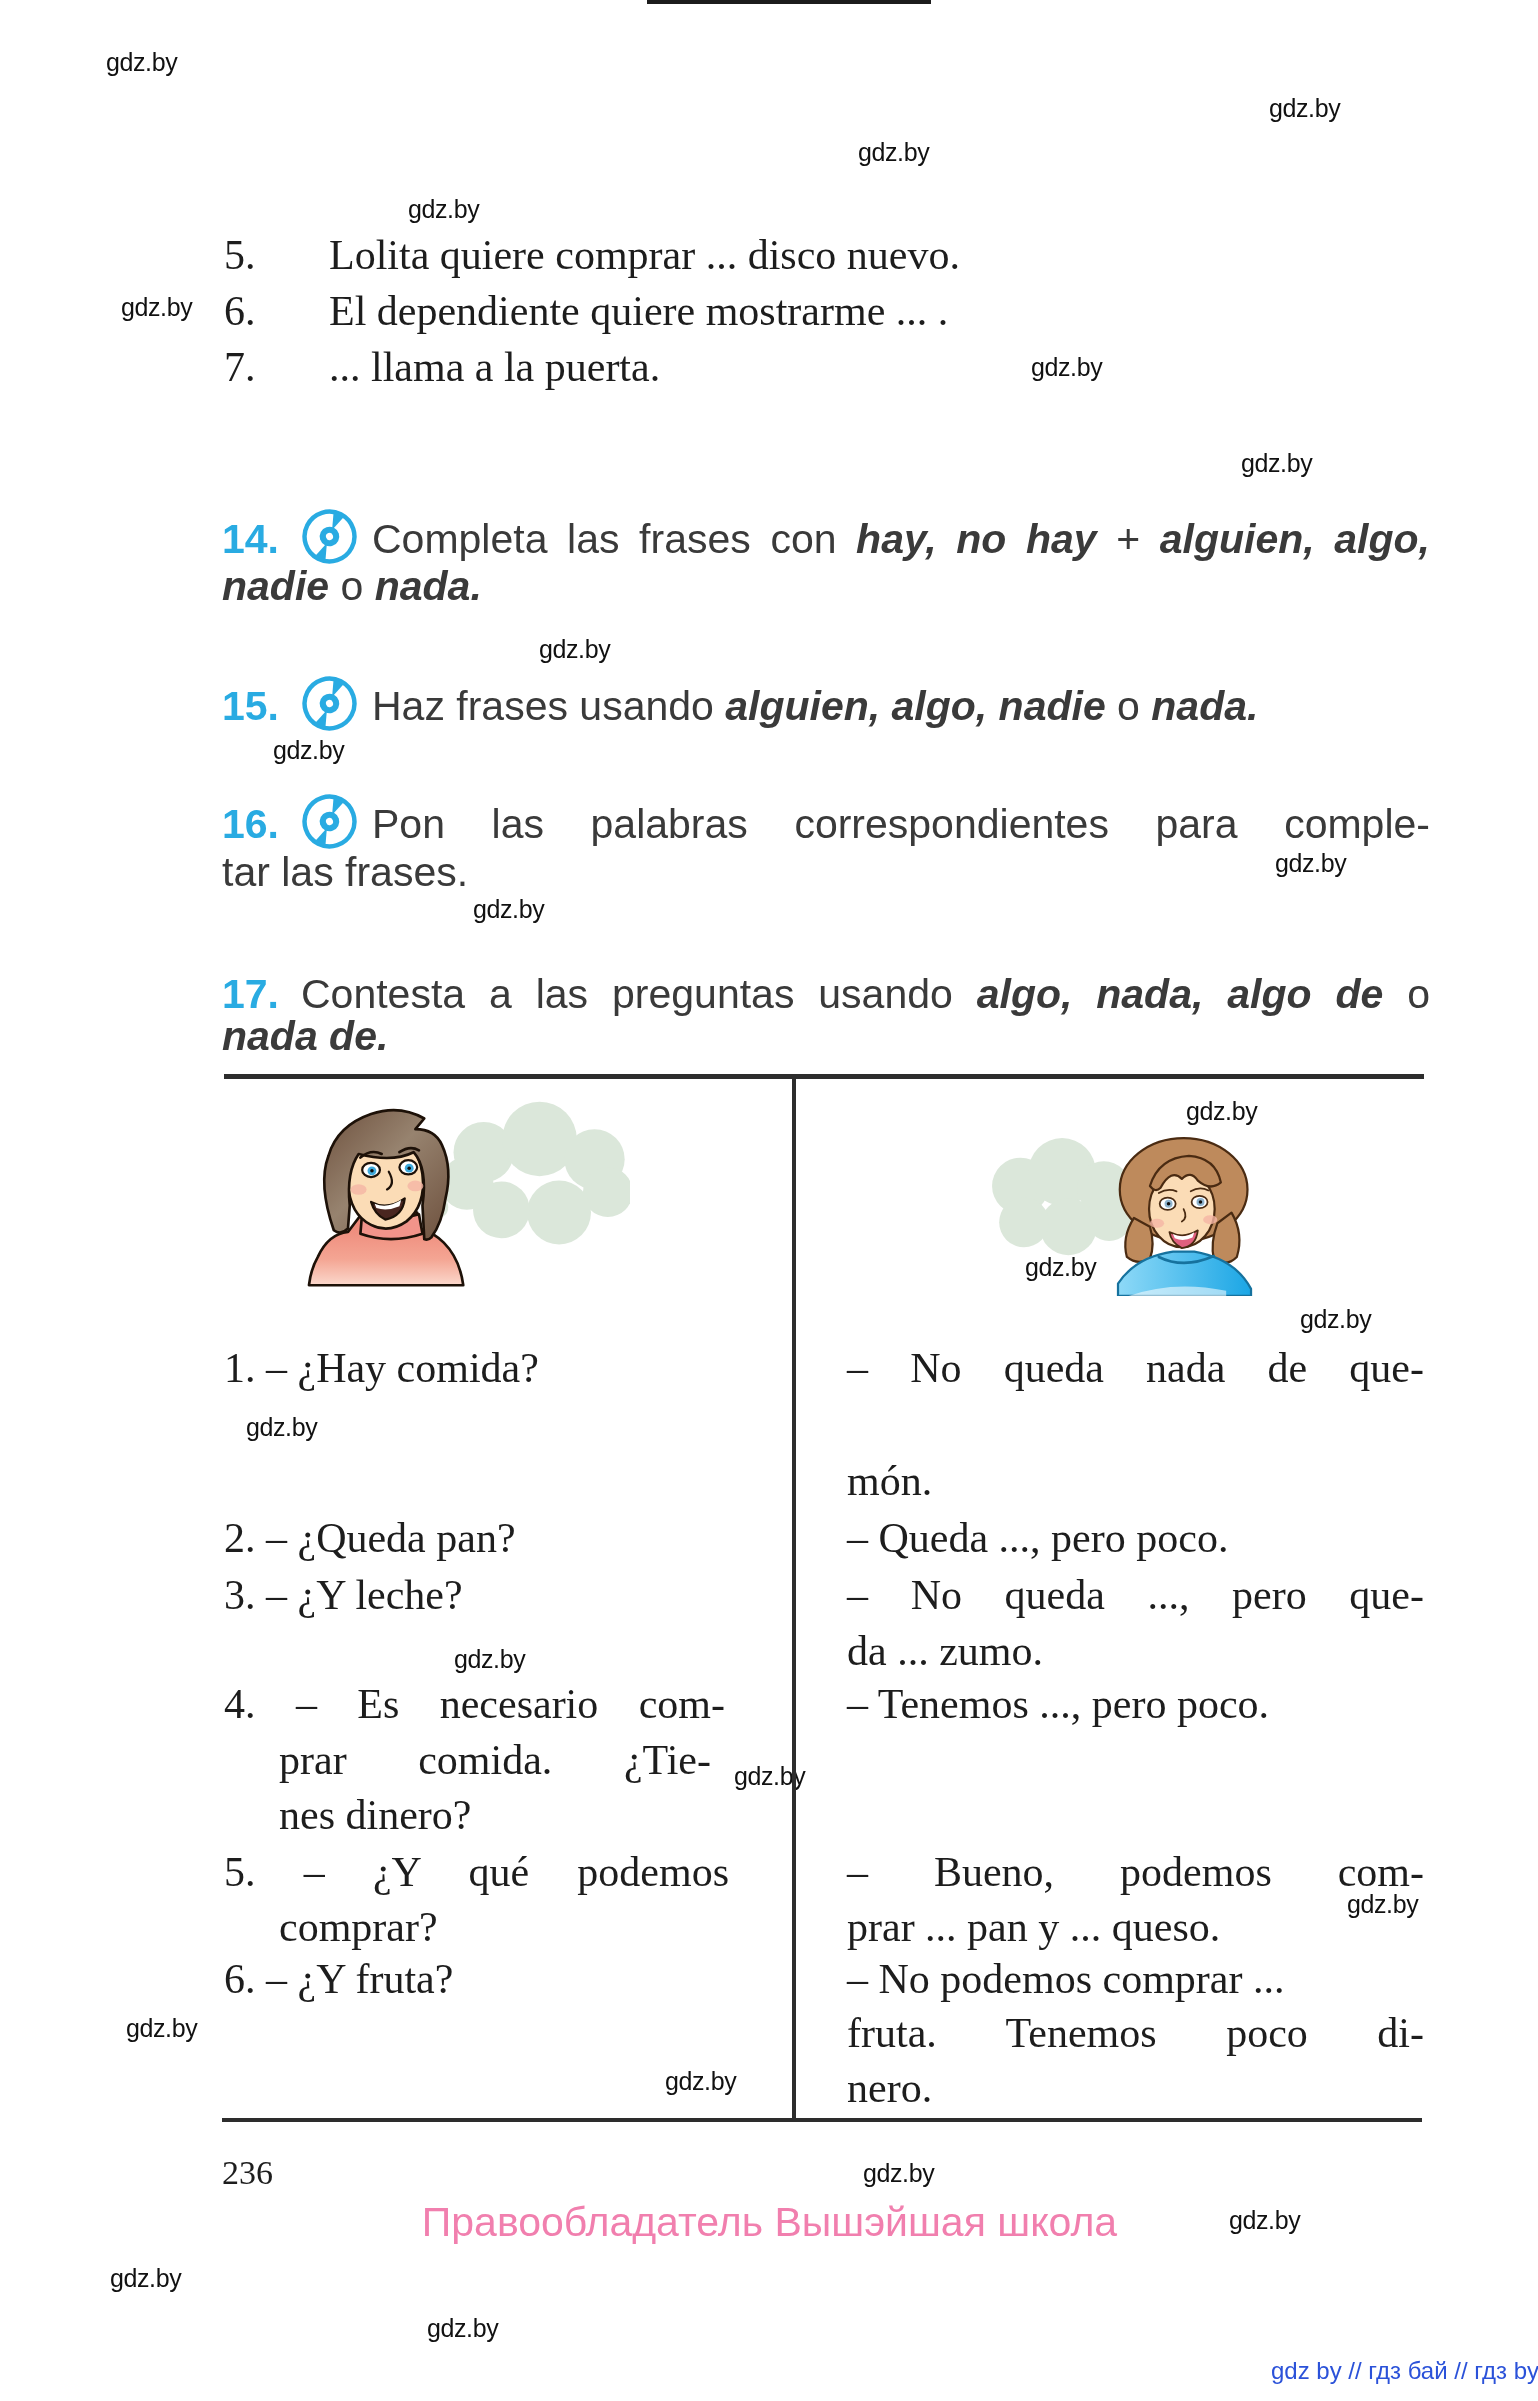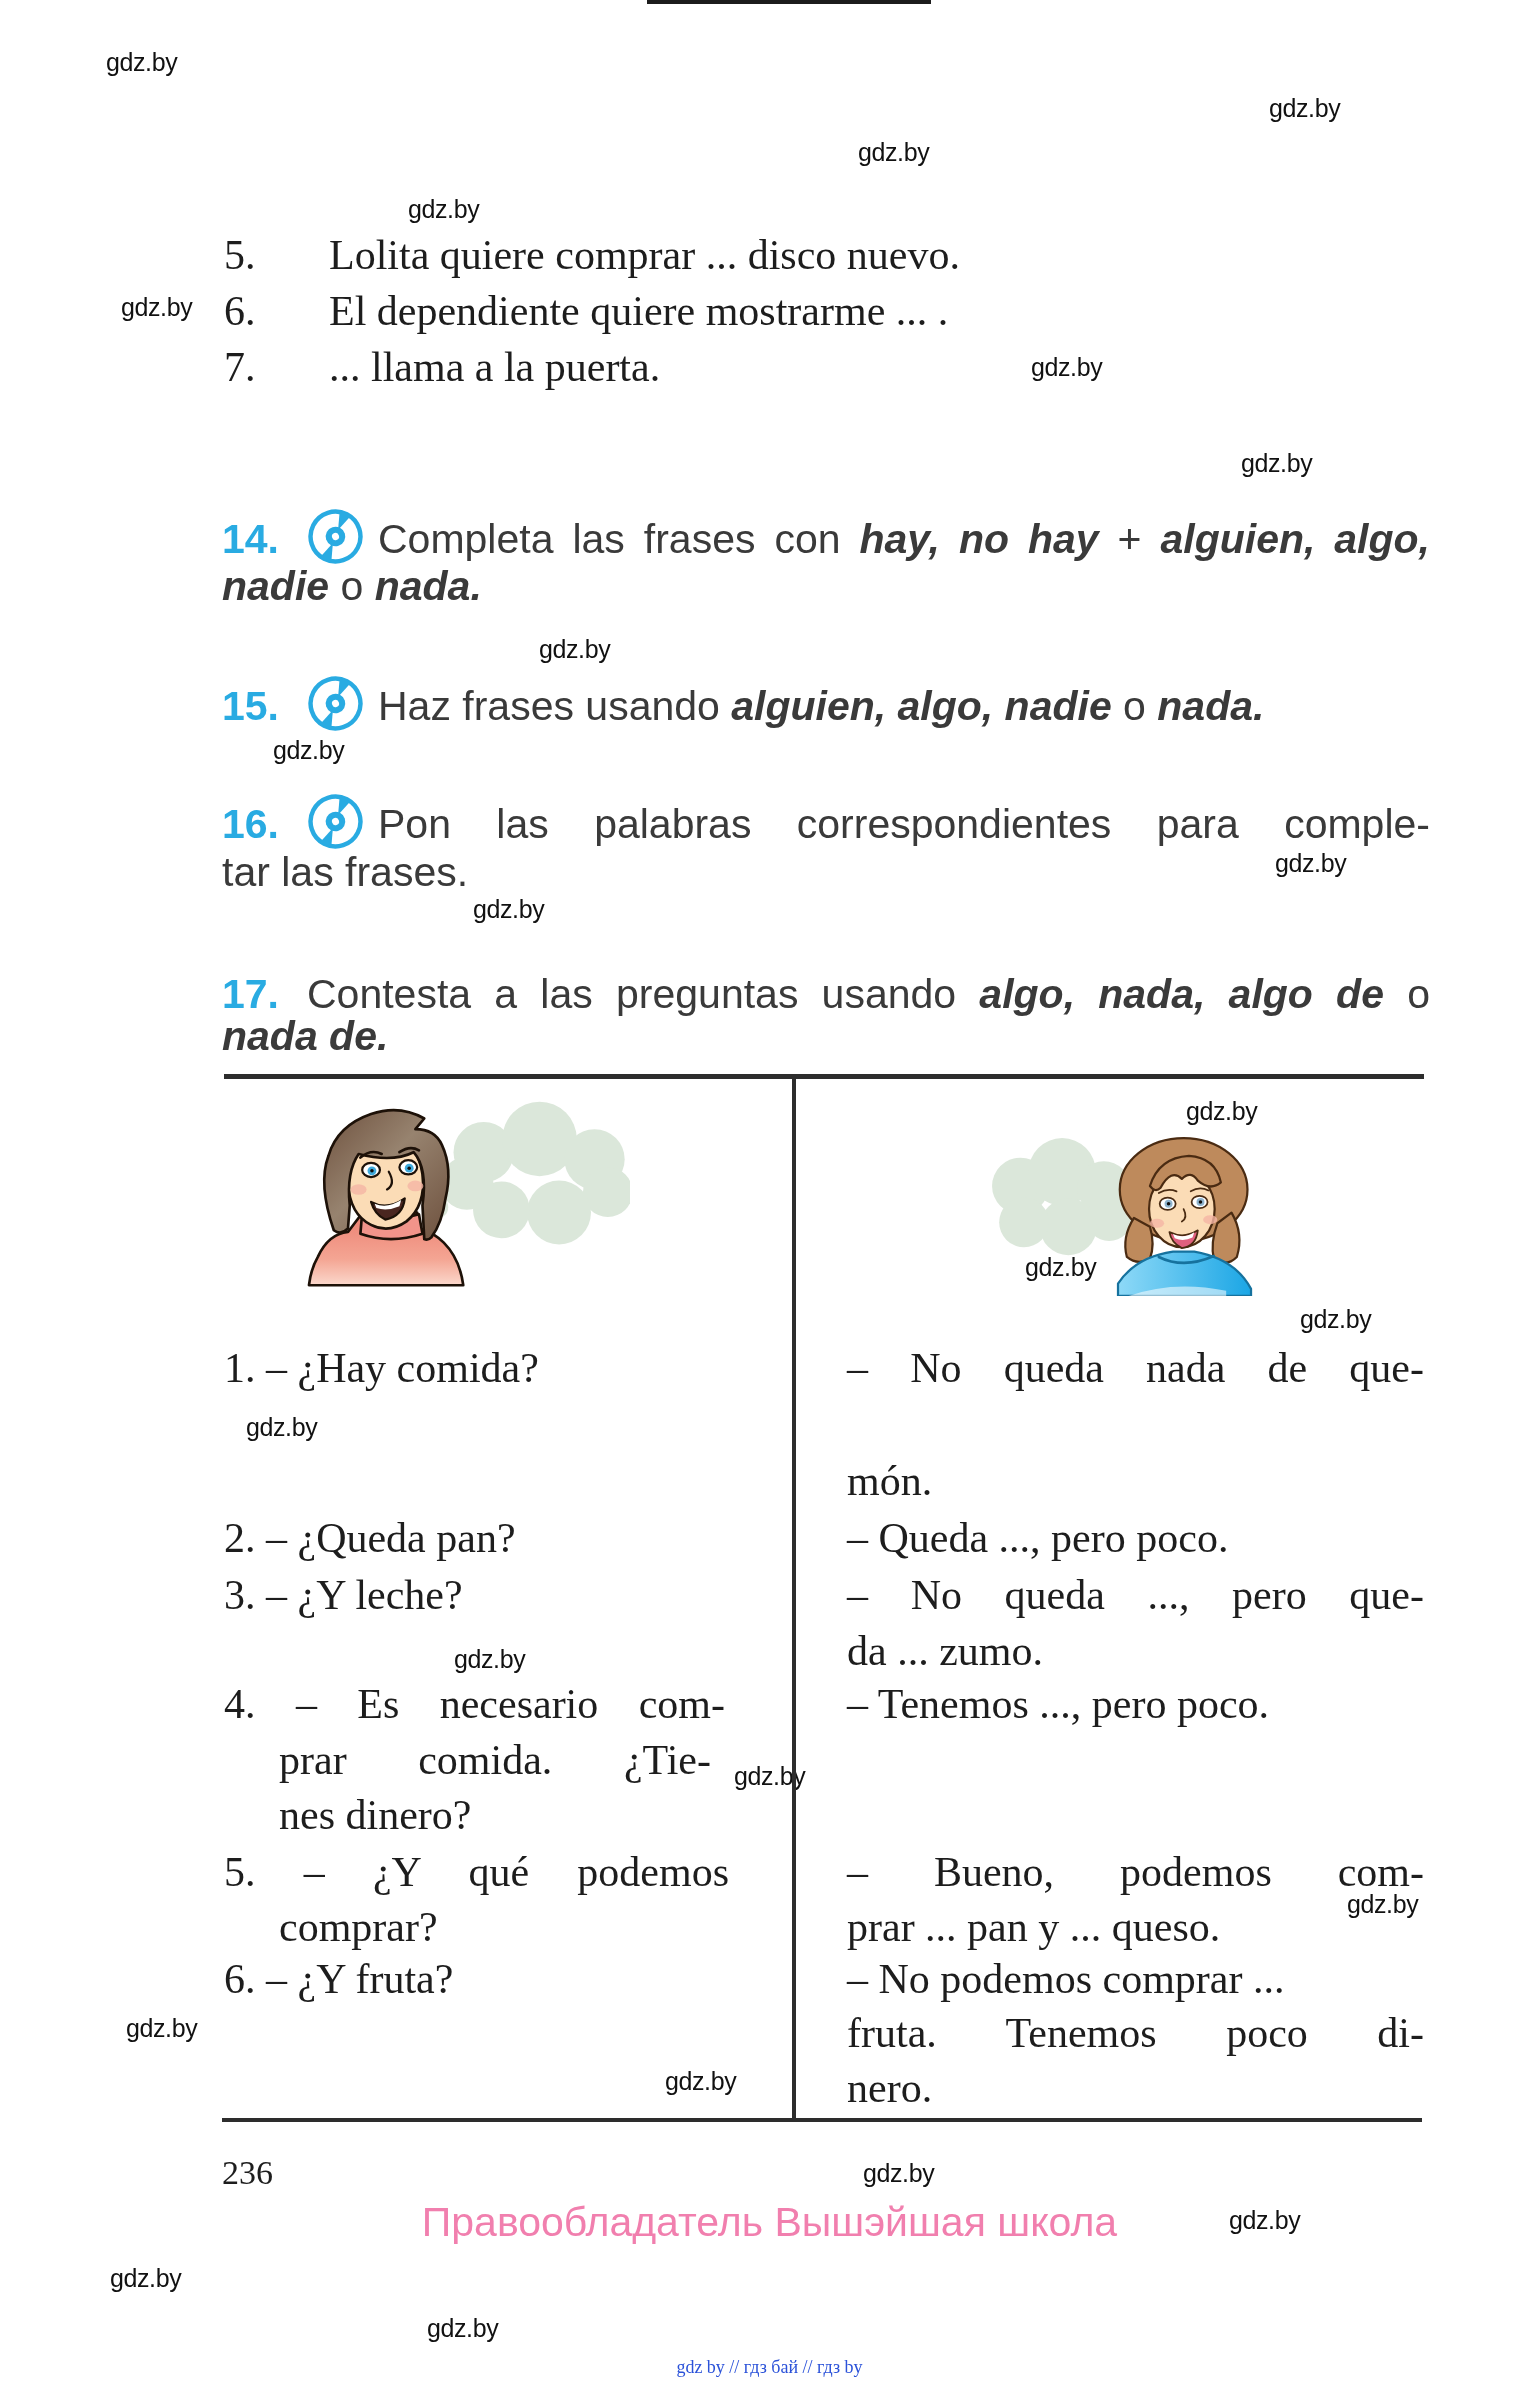--- a/index.html
+++ b/index.html
@@ -9,32 +9,32 @@
   .banner{position:absolute;left:0;right:0;top:7px;text-align:center;
           font-size:26.6px;color:#1FD24C;}
   .wm{position:absolute;font-family:"Liberation Sans",sans-serif;font-size:25px;
       color:#111;letter-spacing:-0.4px;white-space:nowrap;}
   .serif{font-family:"Liberation Serif",serif;color:#1d1d1d;}
   .irow{position:absolute;left:224px;font-size:42px;white-space:nowrap;}
   .inum{display:inline-block;width:105px;}
   .tl{position:absolute;left:222px;width:1208px;font-size:41px;color:#3A3A3A;line-height:1.2;}
   .bt{font-weight:400;font-style:normal;}
   .it{font-weight:700;font-style:italic;}
-  .tnum{color:#29ABE2;font-weight:700;margin-right:28px;}
+  .tnum{color:#29ABE2;font-weight:700;margin-right:22px;}
   .cd{display:inline-block;width:57px;height:57px;vertical-align:-12.4px;margin-right:14px;}
   .just{text-align:justify;text-align-last:justify;}
   .dlg{position:absolute;font-family:"Liberation Serif",serif;font-size:42px;
        color:#1d1d1d;white-space:nowrap;line-height:1.1;}
   .dlg.just{white-space:normal;}
   .rule{position:absolute;background:#2d2d2d;}
   .pagenum{position:absolute;left:222px;top:2154px;font-size:34px;}
   .publisher{position:absolute;left:0;right:0;top:2199px;text-align:center;
              font-size:41px;color:#F17FAE;}
-  .links{position:absolute;left:0;right:0;top:2357px;text-align:center;
-         font-size:18px;color:#2B52D9;font-family:Liberation Serif, serif;}
+  .links{position:absolute;left:0;right:0;top:2357px;text-align:right;
+         font-size:24px;color:#2B52D9;}
   .illus{position:absolute;}
 </style>
 </head>
 <body>
 
 <div id="canvas">
 
   <div class="topbar"></div>
 
   <div id="watermarks">

